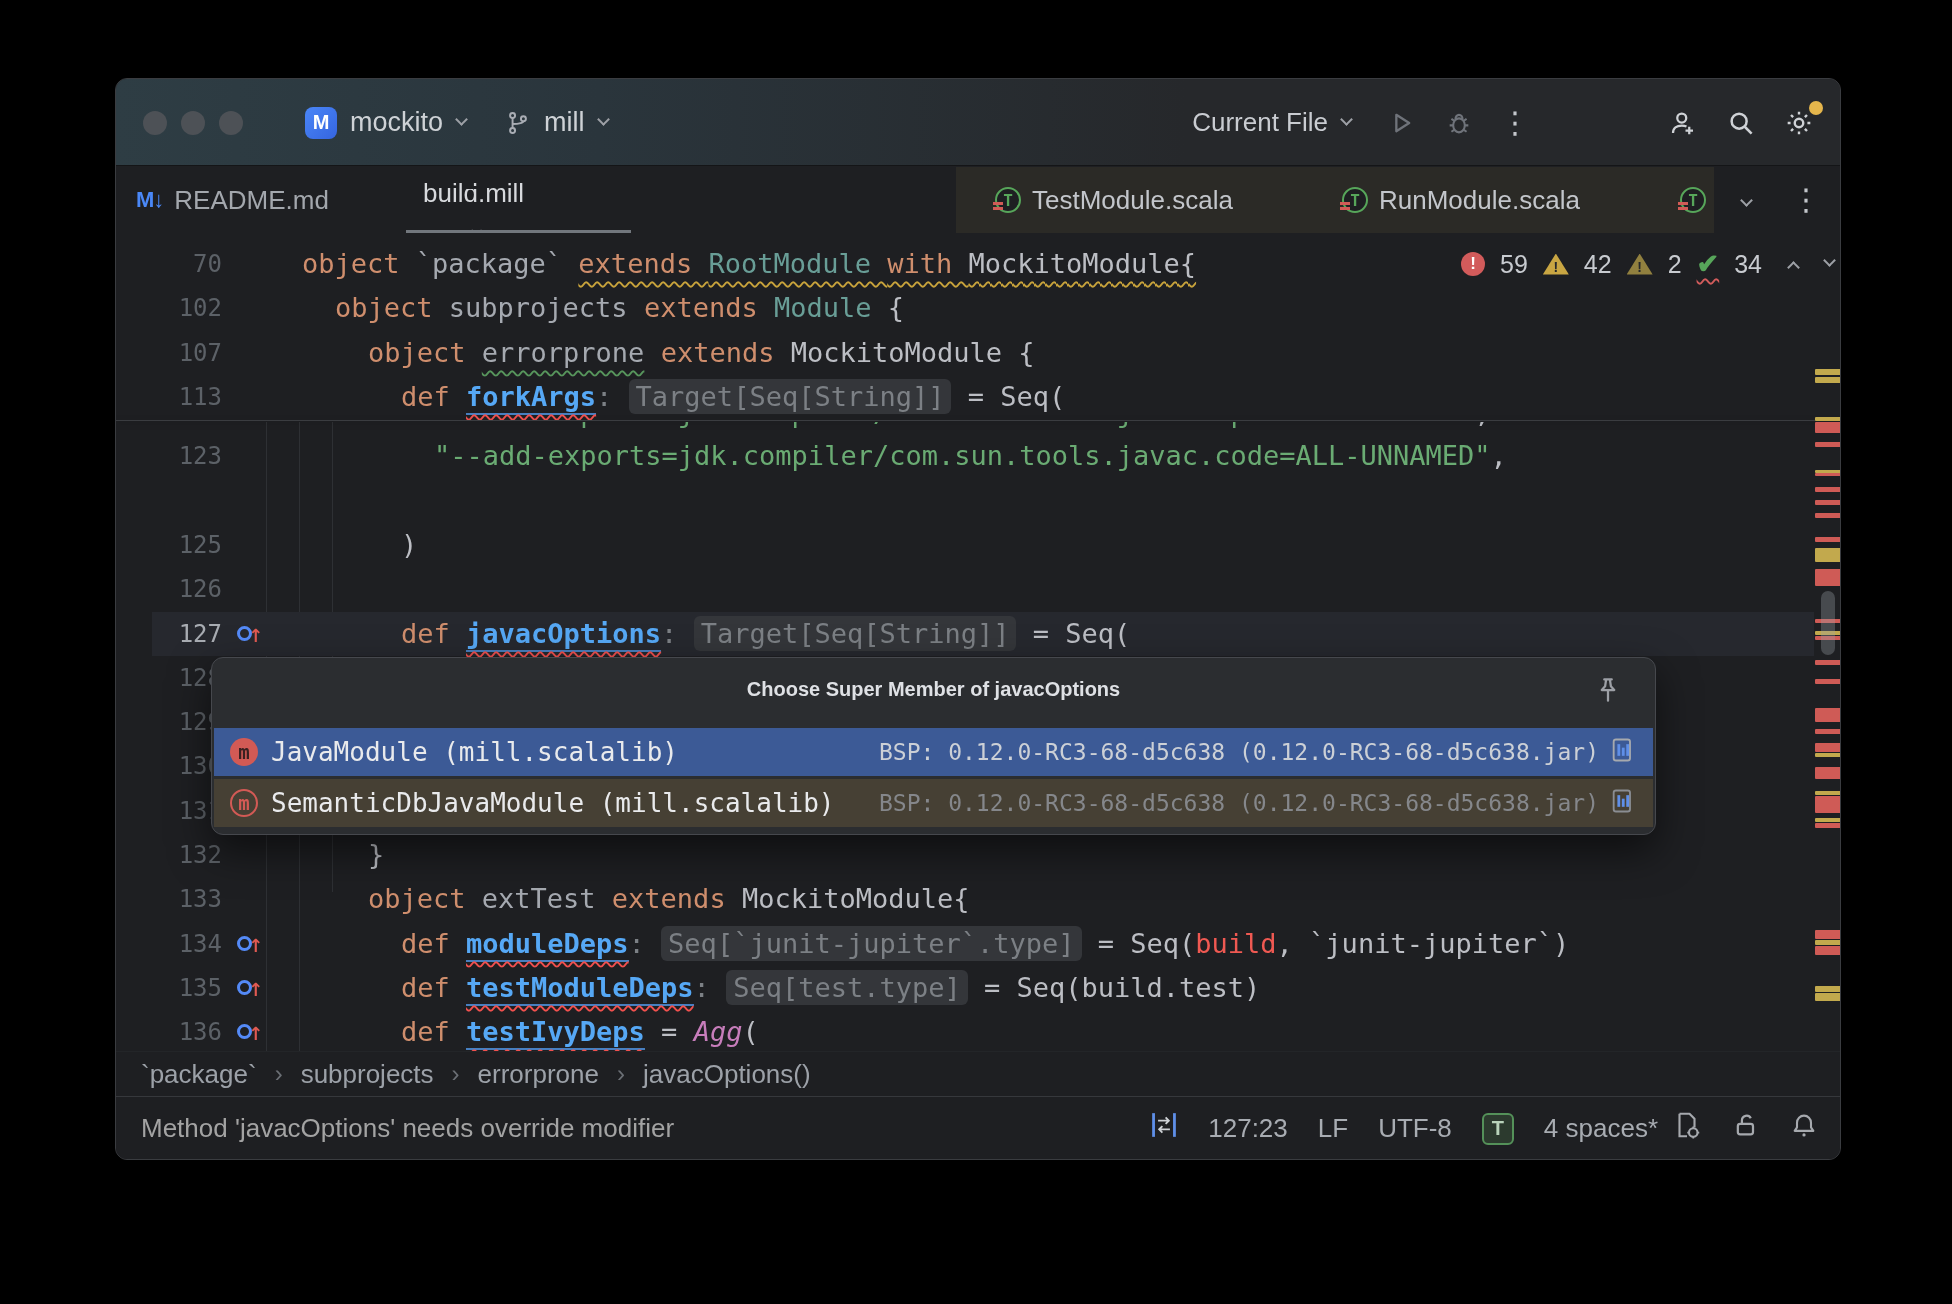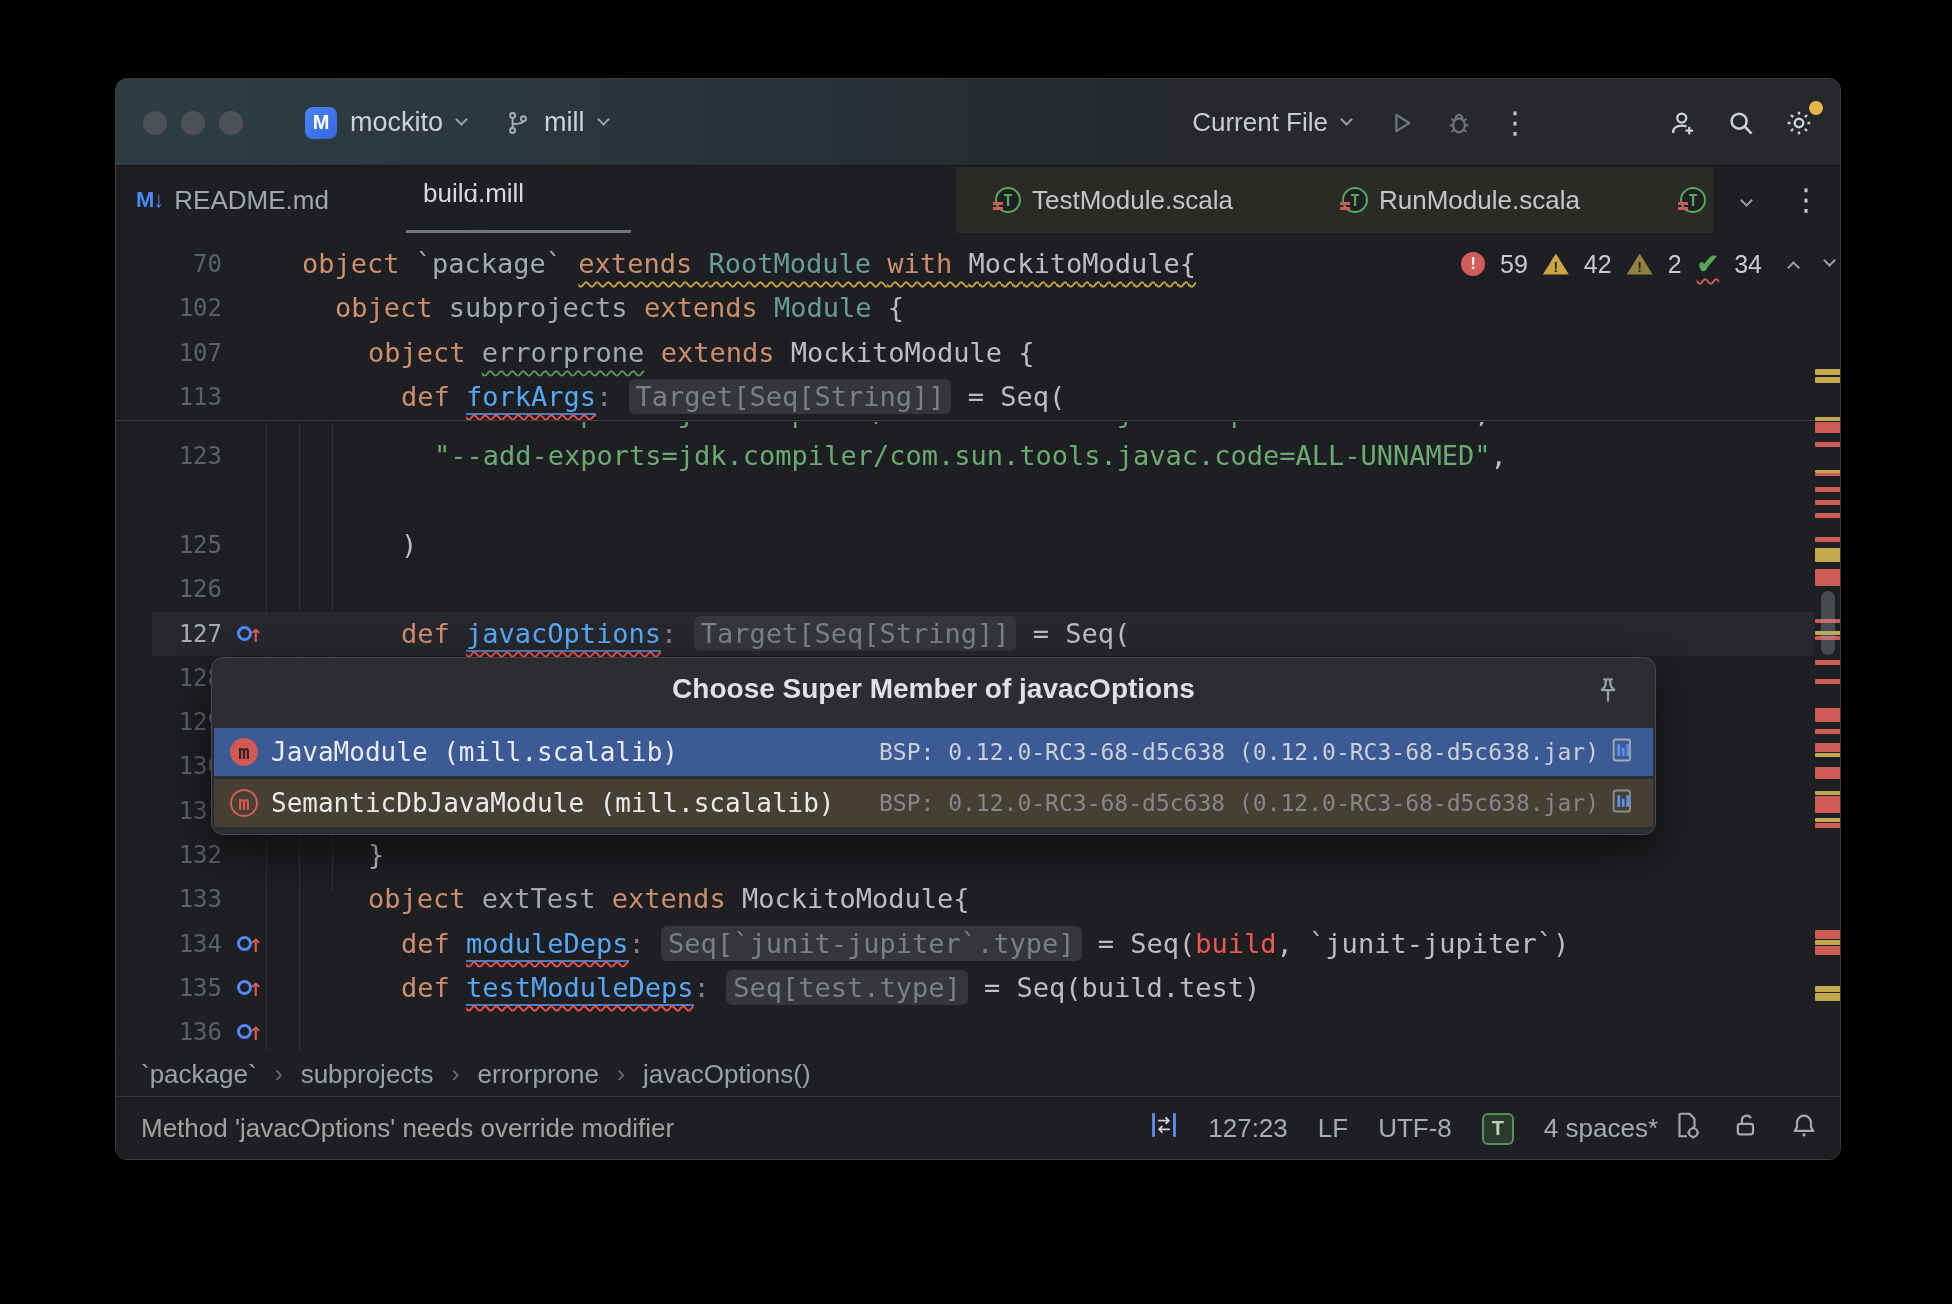--- a/index.html
+++ b/index.html
@@ -59,21 +59,21 @@
   .dim  { color:#a5a9b0; }
   .type { color:#699e97; }
   .str  { color:#6aab73; }
   .colon{ color:#7c8085; }
   .red  { color:#ef5952; }
   .agg  { color:#c77dbb; font-style:italic; }
   .hint { background:#34363a; color:#7c8085; border-radius:6px; padding:2px 7px; }
   .fn   { color:#56a8f5; border-bottom:2px solid #477fc0; padding-bottom:1px; }
   .u-r, .u-g, .u-y { text-decoration-line:underline; text-decoration-style:wavy; text-decoration-thickness:2px;
                      text-underline-offset:8px; }
-  .u-r { text-decoration-color:#f2504e; }
+  .u-r { text-decoration-color:#f2504e;font-weight:bold; }
   .u-g { text-decoration-color:#57965c; }
   .u-y { text-decoration-color:#c8a33b; }
   .ovr { position:absolute; left:85px; top:9px; width:26px; height:26px; }
   .ovr i { position:absolute; left:0; top:5px; width:15px; height:15px; border:3px solid #548af7; border-radius:50%; }
   .ovr b { position:absolute; right:0; top:-7px; color:#e05a52; font-size:18px; font-weight:700; font-style:normal;
            font-family:"DejaVu Sans", sans-serif; }
   .sticky { position:absolute; top:9px; left:0; right:0; height:178px; background:#1e1f22; z-index:3; }
   .sticky-sep { position:absolute; top:187px; left:0; right:0; height:1px; background:#3a3c40; z-index:3;
                 box-shadow:0 2px 6px rgba(0,0,0,.35); }
   .partial { position:absolute; top:189px; left:0; right:16px; height:13px; overflow:hidden; z-index:1; }
@@ -96,21 +96,21 @@
   .mark { position:absolute; left:2px; width:27px; border-radius:1px; }
   .mark.r { background:#cf5b56; }
   .mark.y { background:#c2a94d; }
   .thumb { position:absolute; right:7px; top:358px; width:14px; height:64px; border-radius:7px;
            background:rgba(160,164,170,.32); z-index:6; }
 
   
   .popup { position:absolute; left:95px; top:578px; width:1445px; height:178px; background:#2b2d30;
            border:1px solid #46484d; border-radius:12px; box-shadow:0 16px 40px rgba(0,0,0,.55); z-index:20; }
   .popup-title { position:absolute; top:0; left:0; right:0; height:62px; display:flex; align-items:center;
-                 justify-content:center; color:#dfe1e5; font-size:28px; font-weight:600; }
+                 justify-content:center; color:#dfe1e5; font-size:20px; font-weight:600; }
   .pin { position:absolute; right:32px; top:17px; }
   .prow { position:absolute; left:2px; right:2px; height:48px; display:flex; align-items:center; padding:0 16px;
           font-family:"DejaVu Sans Mono", monospace; }
   .prow.sel { top:70px; background:#3c5a96; }
   .prow.alt { top:121px; background:#464034; }
   .prow-ico { width:28px; height:28px; border-radius:50%; display:flex; align-items:center; justify-content:center;
               font-size:19px; font-weight:700; margin-right:13px; flex:none; }
   .prow.sel .prow-ico { background:#d25a55; color:#3b2020; }
   .prow.alt .prow-ico { border:2.5px solid #d25a55; color:#d25a55; background:transparent; }
   .prow-label { color:#e9eaec; font-size:26px; white-space:pre; }
@@ -301,20 +301,21 @@
               <b>↑</b>
             </span>
             <span class="cline" style="left: 249px;"><span class="tok kw">def </span><span class="tok fn u-r">testModuleDeps</span><span class="tok colon">: </span><span class="tok hint">Seq[test.type]</span><span class="tok id"> = </span><span class="tok id">Seq(build.test)</span></span>
           </div>
           <div class="crow" style="top: 777.2px;">
             <span class="lnum">136</span>
             <span class="ovr">
               <i></i>
               <b>↑</b>
             </span>
+            <span class="cline" style="left: 249px;"><span class="tok kw">def </span><span class="tok fn u-r">testIvyDeps</span><span class="tok id"> = </span><span class="tok agg">Agg</span><span class="tok id">(</span></span>
           </div>
         </div>
       <div class="partial">
           <div class="crow" style="top: -31px;">
             <span class="lnum"></span>
             <span class="cline" style="left: 282px;"><span class="tok str">"--add-exports=jdk.compiler/com.sun.tools.javac.api=ALL-UNNAMED"</span><span class="tok id">,</span></span>
           </div>
         </div>
 
       <div class="sticky">

